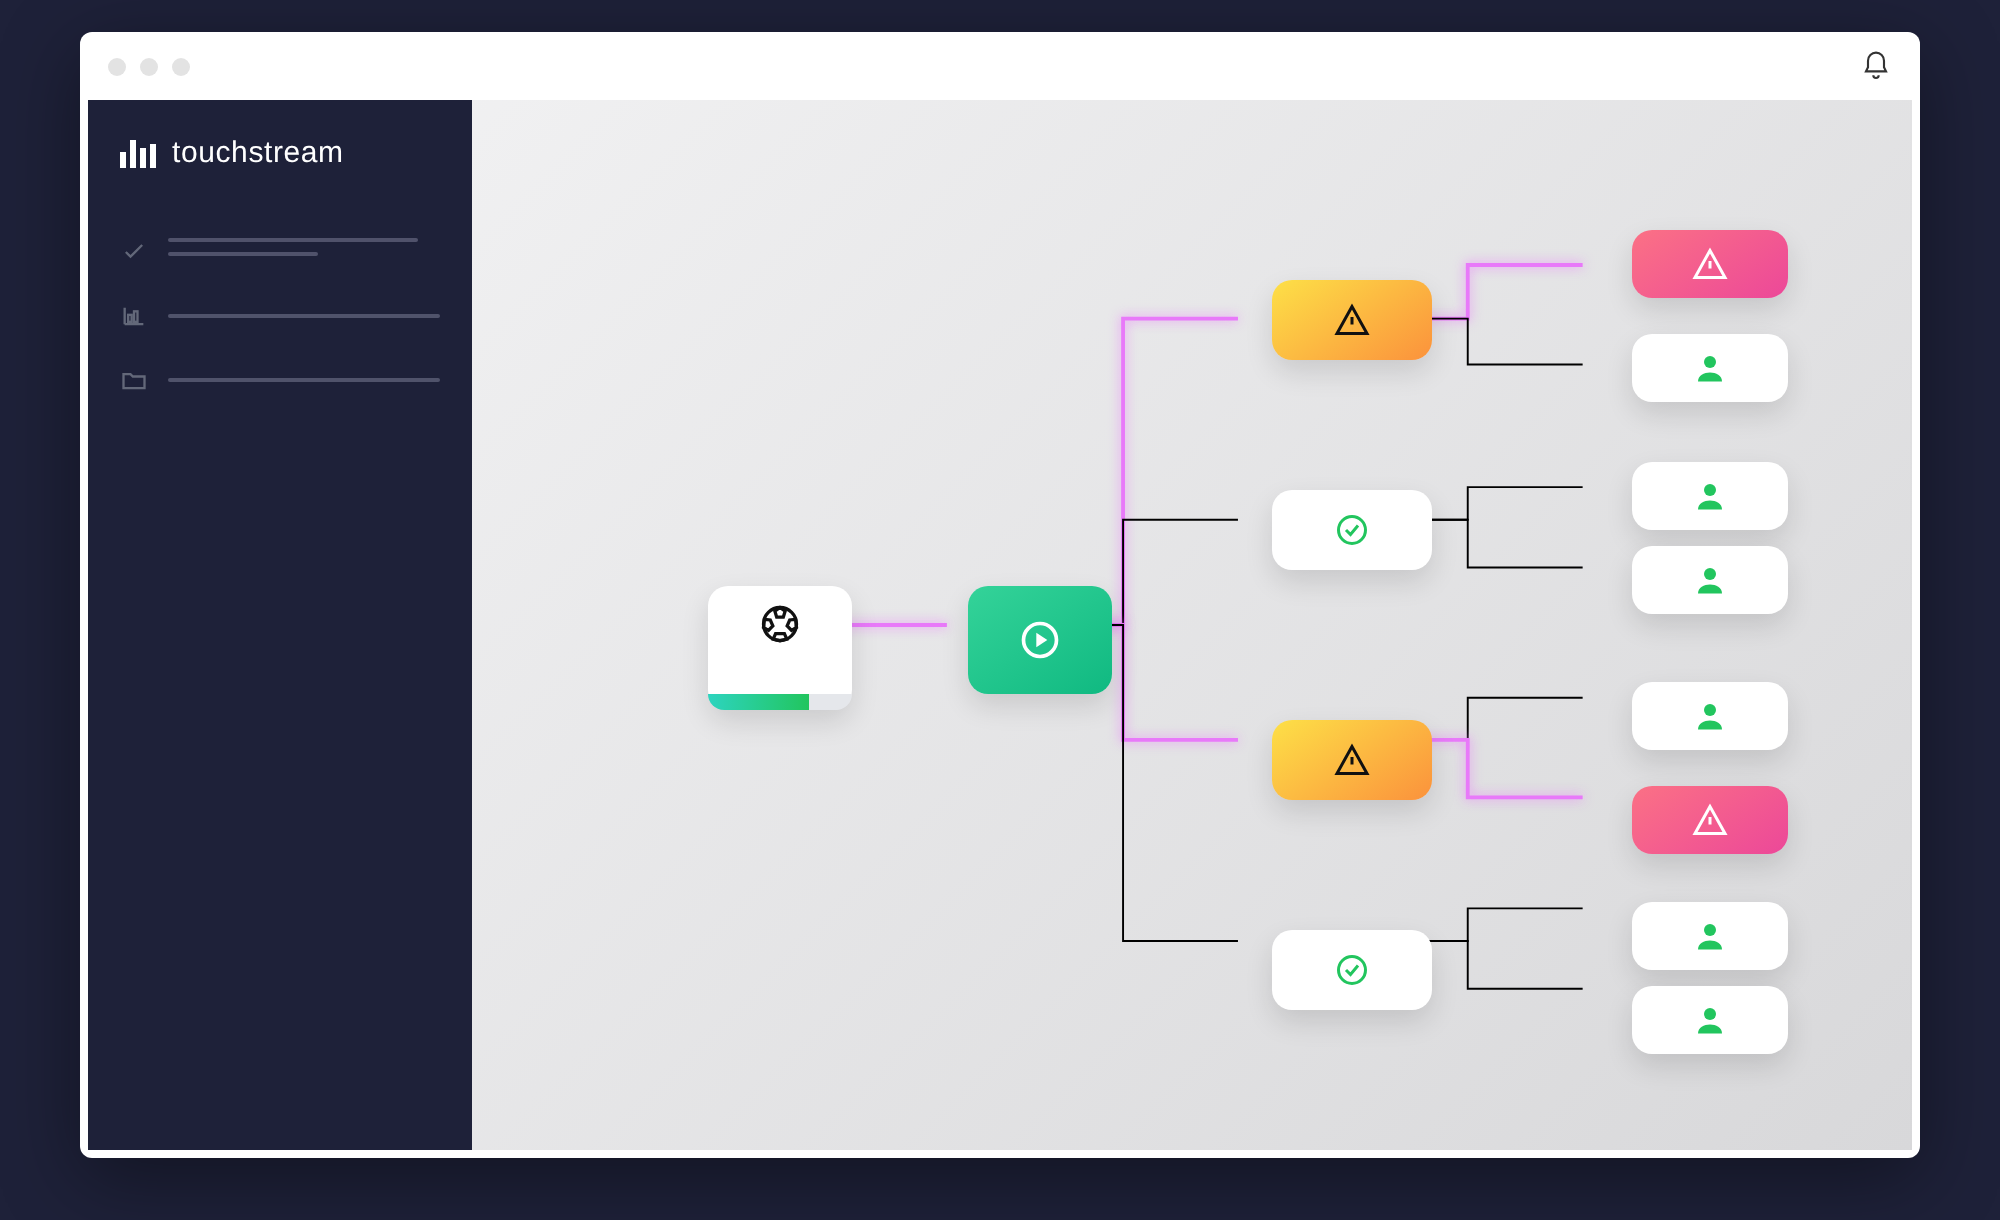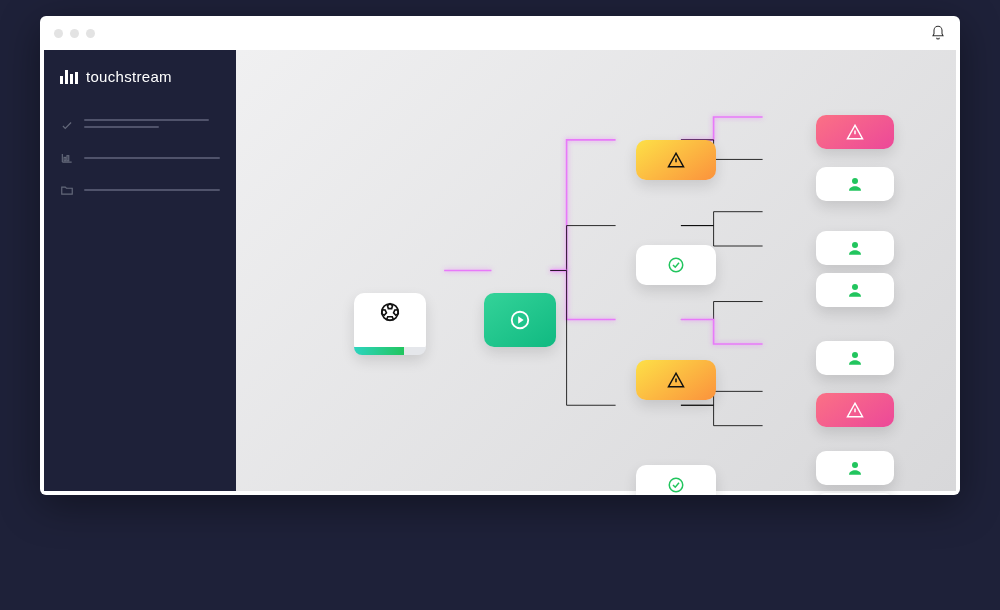--- a/index.html
+++ b/index.html
@@ -1,17 +1,17 @@
 <!DOCTYPE html>
 <html><head>
 <meta charset="utf-8">
 <style>
   html,body{margin:0;padding:0;width:1000px;height:610px;background:#1e2139;font-family:-apple-system,Helvetica,Arial,sans-serif;}
   .browser-frame{
-    position:absolute;left:40px;top:16px;width:920px;height:479px;
+    position:absolute;left:40px;top:16px;width:920px;height:563px;
     background:#fff;border-radius:6px;box-shadow:0 10px 40px rgba(0,0,0,.4);
     overflow:hidden;
   }
   .titlebar{height:34px;display:flex;align-items:center;padding:0 14px;justify-content:space-between;}
   .dots{display:flex;gap:7px;}
   .dot{width:9px;height:9px;border-radius:50%;background:#e3e3e3;}
   .bell{width:16px;height:16px;stroke:#333;}
   .app{
     position:absolute;left:4px;right:4px;top:34px;bottom:4px;
     background:linear-gradient(135deg,#f4f4f5 0%,#d8d8da 100%);

